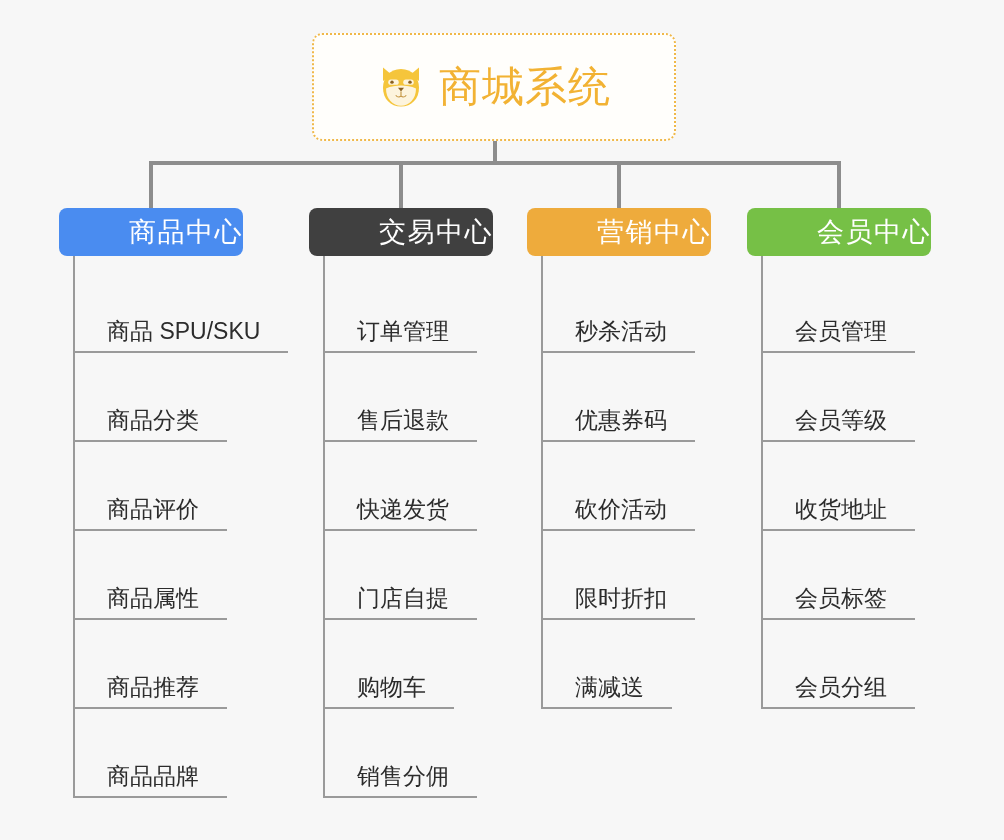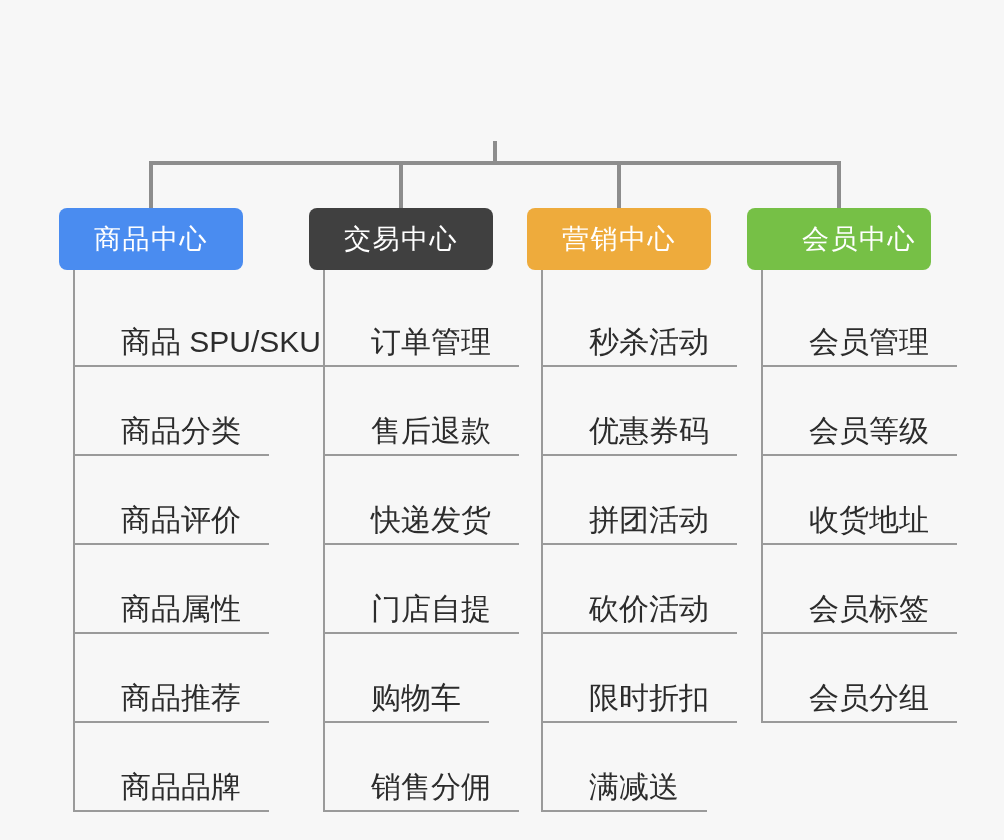--- a/index.html
+++ b/index.html
@@ -57,25 +57,25 @@
   }
   .conn-v { width: 4px; }
   .conn-h { height: 4px; }
 
   
   .branch {
     position: absolute;
     top: 208px;
   }
   .branch-head {
-    height: 62px;
+    height: 48px;
     border-radius: 8px;
     display: flex;
     align-items: center;
-    justify-content: center;
+    justify-content: flex-end;
     color: #ffffff;
     font-size: 27px;
     letter-spacing: 1.5px;
     box-sizing: border-box;
   }
 
   .branch-body {
     position: relative;
     margin-top: 0;
     padding-top: 8px;
@@ -94,38 +94,54 @@
     position: relative;
     height: 89px;
     box-sizing: border-box;
     display: flex;
     align-items: flex-end;
     padding-left: 14px;
   }
   .leaf-inner {
     display: inline-block;
     border-bottom: 2px solid #9a9a9a;
-    padding: 0 28px 5px 48px;
-    font-size: 30px;
+    padding: 0 28px 5px 34px;
+    font-size: 23px;
     color: #2c2c2c;
     white-space: nowrap;
     line-height: 1.25;
   }
 
   
   #branch-0 { left: 59px;  width: 184px; }
   #branch-1 { left: 309px; width: 184px; }
   #branch-2 { left: 527px; width: 184px; }
   #branch-3 { left: 747px; width: 184px; }
 </style>
 </head>
 <body style="background: rgb(247, 247, 247);">
 
 <div id="mindmap">
 
+  <div class="root-node" style="background: rgb(255, 254, 251); border-color: rgb(240, 184, 73); border-style: dotted;">
+    <svg class="root-icon" viewBox="0 0 64 64" aria-hidden="true">
+      <path d="M8 6 L8 24 L20 16 Z" fill="#f5c53b"></path>
+      <path d="M56 6 L56 24 L44 16 Z" fill="#f5c53b"></path>
+      <path d="M32 8 C47 8 56 19 56 33 C56 48 46 58 32 58 C18 58 8 48 8 33 C8 19 17 8 32 8 Z" fill="#f5c53b"></path>
+      <path d="M12 34 C18 31 26 30 32 30 C38 30 46 31 52 34 C52 48 43 57 32 57 C21 57 12 48 12 34 Z" fill="#fdf4dd"></path>
+      <rect x="15" y="22" width="14" height="7" rx="3.5" fill="#fdf4dd"></rect>
+      <rect x="35" y="22" width="14" height="7" rx="3.5" fill="#fdf4dd"></rect>
+      <circle cx="20" cy="25.5" r="2.3" fill="#8a6020"></circle>
+      <circle cx="44" cy="25.5" r="2.3" fill="#8a6020"></circle>
+      <path d="M28 33 L36 33 L32 38 Z" fill="#8a6020"></path>
+      <path d="M32 38 L32 43" stroke="#c79a4a" stroke-width="1.6" fill="none"></path>
+      <path d="M25 43 C28 47 32 45 32 43 C32 45 36 47 39 43" stroke="#c79a4a" stroke-width="1.6" fill="none"></path>
+    </svg>
+    <div class="root-title" style="color: rgb(242, 178, 51);">商城系统</div>
+  </div>
 
   <div class="conn conn-v" style="left: 493px; top: 141px; height: 22px; background: rgb(141, 141, 141);"></div>
 
   <div class="conn conn-h" style="left: 149px; top: 161px; width: 691px; background: rgb(141, 141, 141);"></div>
 
   <div class="conn conn-v" style="left: 149px; top: 161px; height: 48px; background: rgb(141, 141, 141);"></div>
   <div class="conn conn-v" style="left: 399px; top: 161px; height: 48px; background: rgb(141, 141, 141);"></div>
   <div class="conn conn-v" style="left: 617px; top: 161px; height: 48px; background: rgb(141, 141, 141);"></div>
   <div class="conn conn-v" style="left: 837px; top: 161px; height: 48px; background: rgb(141, 141, 141);"></div>
 
@@ -189,23 +205,20 @@
     </div>
     <div class="branch-body">
       <div class="spine"></div>
       <div class="leaf">
           <span class="leaf-inner">秒杀活动</span>
         </div>
       <div class="leaf">
           <span class="leaf-inner">优惠券码</span>
         </div>
       <div class="leaf">
-          <span class="leaf-inner">拼团活动</span>
-        </div>
-      <div class="leaf">
           <span class="leaf-inner">砍价活动</span>
         </div>
       <div class="leaf">
           <span class="leaf-inner">限时折扣</span>
         </div>
       <div class="leaf">
           <span class="leaf-inner">满减送</span>
         </div>
     </div>
   </div>

